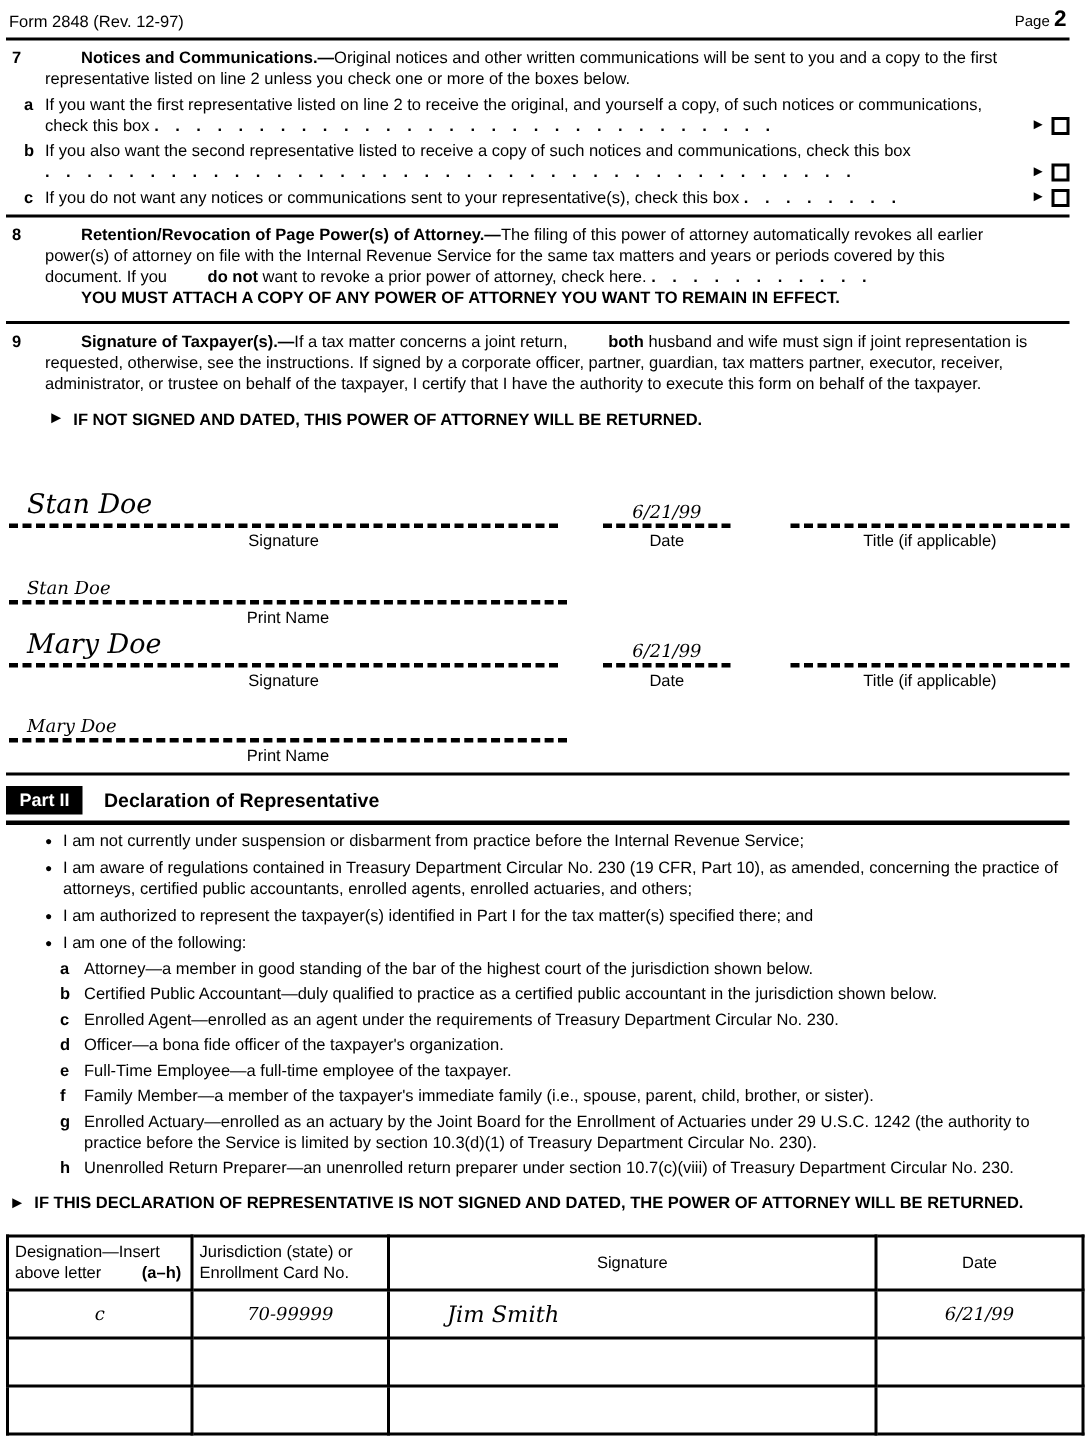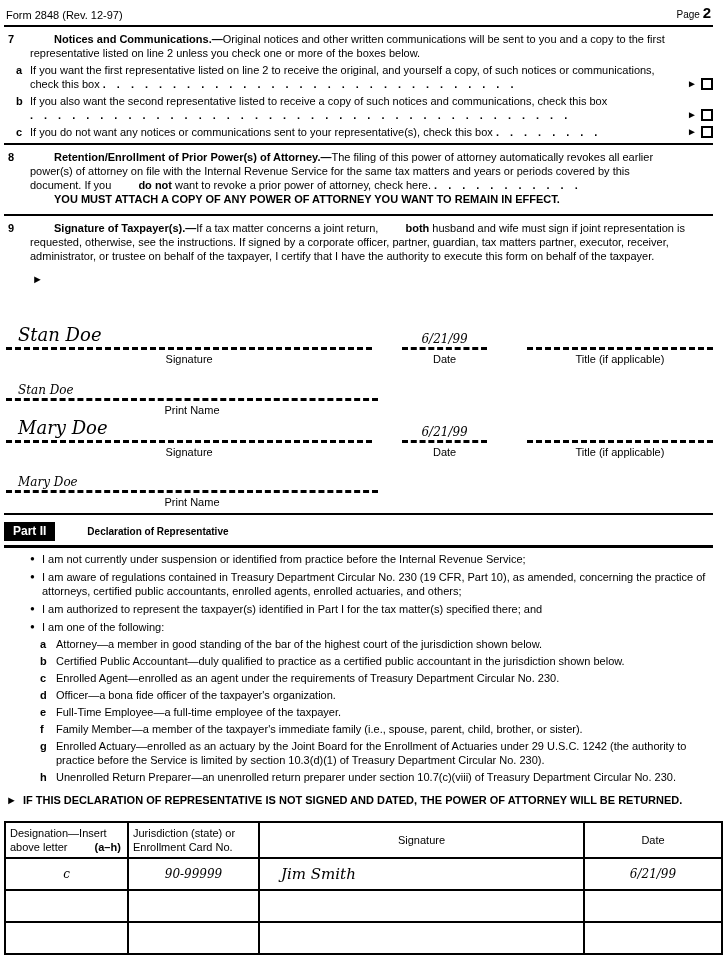--- a/index.html
+++ b/index.html
@@ -39,21 +39,21 @@
   .fill { font-family:"DejaVu Serif", serif; font-style:italic; }
   .sig-value { font-size:18px; line-height:22px; padding-left:12px; border-bottom:3px dashed #000; height:26px; }
   .sig-value-sm { font-size:12px; line-height:15px; padding-left:12px; border-bottom:3px dashed #000; height:18px; }
   .date-value { font-size:12px; line-height:15px; text-align:center; border-bottom:3px dashed #000; height:26px; display:flex; align-items:flex-end; justify-content:center; }
   .title-line { border-bottom:3px dashed #000; height:26px; }
   .sig-label { text-align:center; padding-top:2px; font-size:11px; }
 
   
   .part-bar { display:flex; align-items:center; margin-top:4px; border-bottom:3px solid #000; padding:3px 0 4px 0; }
   .part-tag { background:#000; color:#fff; font-weight:bold; font-size:12px; padding:2px 9px 3px 9px; }
-  .part-heading { font-weight:bold; font-size:10px; margin-left:32px; }
+  .part-heading { font-weight:bold; font-size:13px; margin-left:14px; }
 
   .intro { padding:6px 0 0 2px; }
   .bullet-item { display:flex; margin-top:4px; }
   .bullet-glyph { width:12px; margin-left:26px; flex:none; font-size:8px; line-height:14px; }
   .bullet-text { flex:1; }
   .abc-item { display:flex; margin-top:3px; }
   .abc-letter { width:16px; margin-left:36px; font-weight:bold; flex:none; }
   .abc-text { flex:1; }
 
   .warn9 { display:flex; font-weight:bold; margin:10px 0 0 28px; }
@@ -63,21 +63,21 @@
 
   
   table.rep { border-collapse:collapse; width:717px; margin-top:14px; table-layout:fixed; }
   table.rep th, table.rep td { border:2px solid #000; font-weight:normal; vertical-align:middle; }
   table.rep th { font-size:11px; line-height:14px; padding:3px 4px; }
   .c1 { width:123px; } .c2 { width:131px; } .c3 { width:325px; } .c4 { width:138px; }
   th.th-left { text-align:left; padding-left:6px; }
   th.th-center { text-align:center; }
   td.cell { height:32px; }
   .cell-center { text-align:center; }
-  .cell-sig { padding-left:21px; }
+  .cell-sig { padding-left:38px; }
   .fill-sm { font-family:"DejaVu Serif", serif; font-style:italic; font-size:12px; }
   .fill-md { font-family:"DejaVu Serif", serif; font-style:italic; font-size:15px; }
 </style>
 </head>
 <body>
 
 <div class="page">
 
   <div class="hdr">
     <span>Form 2848 (Rev. 12-97)</span>
@@ -127,39 +127,40 @@
       <span class="cbox"></span>
     </div>
   </div>
 
   <div class="rule"></div>
 
   <div class="sec">
     <div class="sec-num">8</div>
     <div class="sec-body">
       <div class="rel pad-r">
-        <b>Retention/Enrollment of Prior Power(s) of Attorney.—</b><span>The filing of this power of attorney automatically revokes all earlier power(s) of attorney on file with the Internal Revenue Service for the same tax matters and years or periods covered by this document. If you </span><b>do not</b><span> want to revoke a prior power of attorney, check here.</span>
+        <b>Retention/Revocation of Page Power(s) of Attorney.—</b><span>The filing of this power of attorney automatically revokes all earlier power(s) of attorney on file with the Internal Revenue Service for the same tax matters and years or periods covered by this document. If you </span><b>do not</b><span> want to revoke a prior power of attorney, check here.</span>
         <span class="dots">...........</span>
         
       </div>
       <div class="b" style="margin-bottom:8px;">YOU MUST ATTACH A COPY OF ANY POWER OF ATTORNEY YOU WANT TO REMAIN IN EFFECT.</div>
     </div>
   </div>
 
   <div class="rule"></div>
 
   <div class="sec">
     <div class="sec-num">9</div>
     <div class="sec-body">
       <b>Signature of Taxpayer(s).—</b><span>If a tax matter concerns a joint return, </span><b>both</b><span> husband and wife must sign if joint representation is requested, otherwise, see the instructions. If signed by a corporate officer, partner, guardian, tax matters partner, executor, receiver, administrator, or trustee on behalf of the taxpayer, I certify that I have the authority to execute this form on behalf of the taxpayer.</span>
     </div>
   </div>
 
   <div class="warn9">
     <span class="arrow">►</span>
+    <span>IF NOT SIGNED AND DATED, THIS POWER OF ATTORNEY WILL BE RETURNED.</span>
   </div>
 
   <div class="sig-wrap" style="margin-top:39px;">
     <div class="sig-row">
       <div class="sig-col-main">
         <div class="sig-value fill">Stan Doe</div>
         <div class="sig-label">Signature</div>
       </div>
       <div class="sig-col-date">
         <div class="date-value fill">6/21/99</div>
@@ -204,21 +205,21 @@
   <div class="rule" style="margin-top:4px;"></div>
 
   <div class="part-bar">
     <span class="part-tag">Part II</span>
     <span class="part-heading">Declaration of Representative</span>
   </div>
 
 
   <div class="bullet-item">
     <span class="bullet-glyph">●</span>
-    <span class="bullet-text">I am not currently under suspension or identified from practice before the Internal Revenue Service;</span>
+    <span class="bullet-text">I am not currently under suspension or disbarment from practice before the Internal Revenue Service;</span>
   </div>
   <div class="bullet-item">
     <span class="bullet-glyph">●</span>
     <span class="bullet-text">I am aware of regulations contained in Treasury Department Circular No. 230 (19 CFR, Part 10), as amended, concerning the practice of attorneys, certified public accountants, enrolled agents, enrolled actuaries, and others;</span>
   </div>
   <div class="bullet-item">
     <span class="bullet-glyph">●</span>
     <span class="bullet-text">I am authorized to represent the taxpayer(s) identified in Part I for the tax matter(s) specified there; and</span>
   </div>
   <div class="bullet-item">
@@ -281,21 +282,21 @@
           <span>Jurisdiction (state) or</span><br>
           <span>Enrollment Card No.</span>
         </th>
         <th class="th-center">Signature</th>
         <th class="th-center">Date</th>
       </tr>
     </thead>
     <tbody>
       <tr>
         <td class="cell cell-center fill-sm">c</td>
-        <td class="cell cell-center fill-sm">90-99999</td>
+        <td class="cell cell-center fill-sm">70-99999</td>
         <td class="cell cell-sig fill-md">Jim Smith</td>
         <td class="cell cell-center fill-sm">6/21/99</td>
       </tr>
       <tr>
         <td class="cell cell-center fill-sm"></td>
         <td class="cell cell-center fill-sm"></td>
         <td class="cell cell-sig fill-md"></td>
         <td class="cell cell-center fill-sm"></td>
       </tr>
       <tr>

